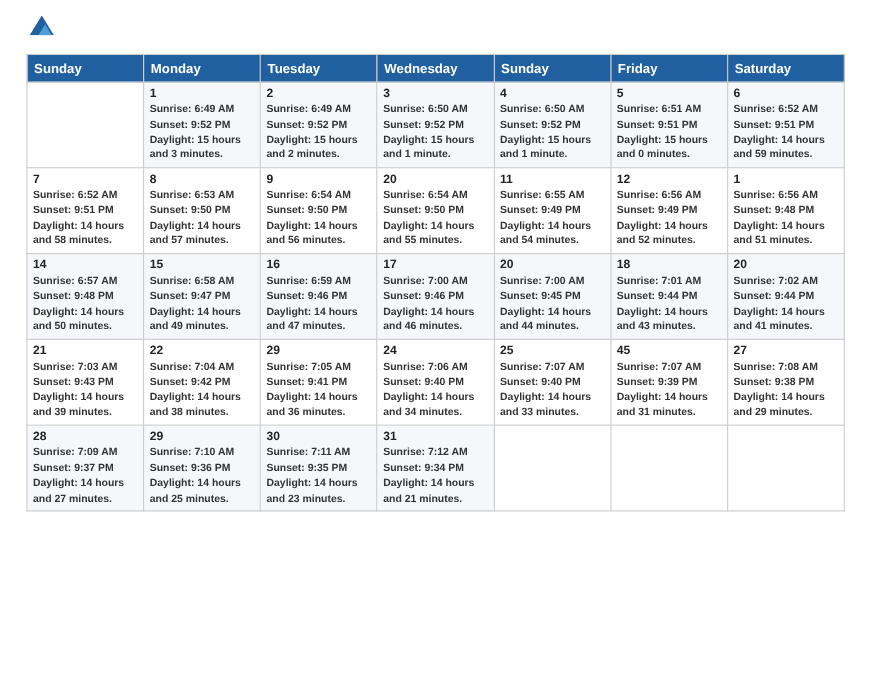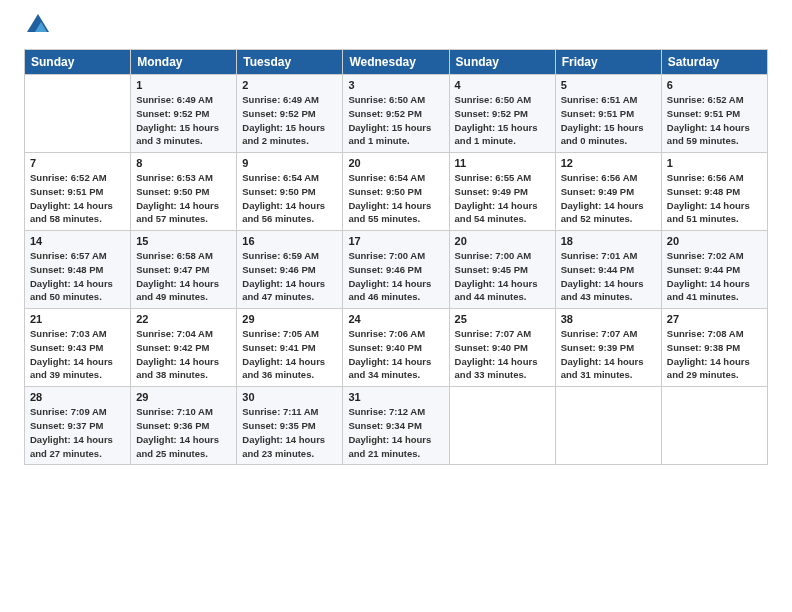--- a/index.html
+++ b/index.html
@@ -226,21 +226,21 @@
         </td>
         <td>
           <span class="day-num">24</span>
           <div class="day-detail">Sunrise: 7:06 AM<br>Sunset: 9:40 PM<br>Daylight: 14 hours and 34 minutes.</div>
         </td>
         <td>
           <span class="day-num">25</span>
           <div class="day-detail">Sunrise: 7:07 AM<br>Sunset: 9:40 PM<br>Daylight: 14 hours and 33 minutes.</div>
         </td>
         <td>
-          <span class="day-num">38</span>
+          <span class="day-num">45</span>
           <div class="day-detail">Sunrise: 7:07 AM<br>Sunset: 9:39 PM<br>Daylight: 14 hours and 31 minutes.</div>
         </td>
         <td>
           <span class="day-num">27</span>
           <div class="day-detail">Sunrise: 7:08 AM<br>Sunset: 9:38 PM<br>Daylight: 14 hours and 29 minutes.</div>
         </td>
       </tr>
       <tr>
         <td>
           <span class="day-num">28</span>

